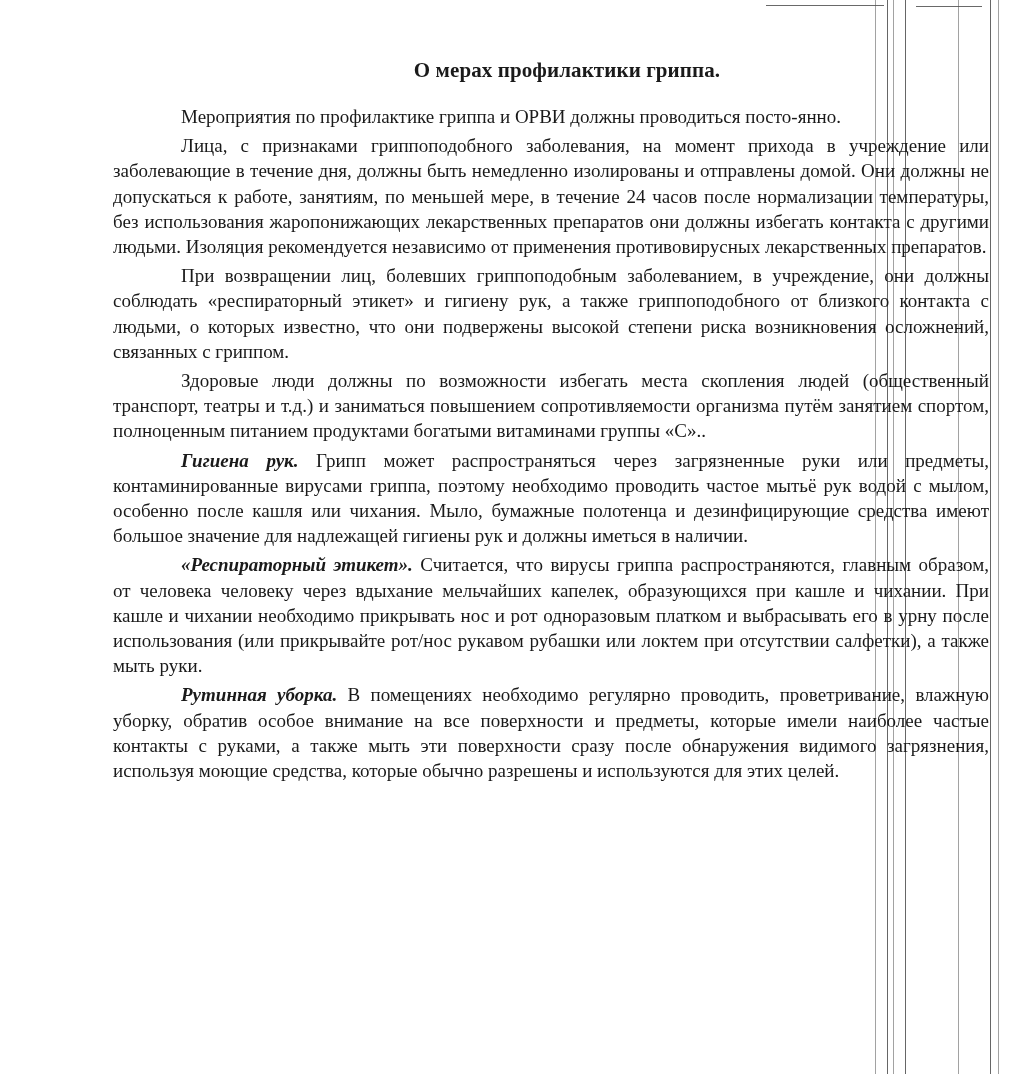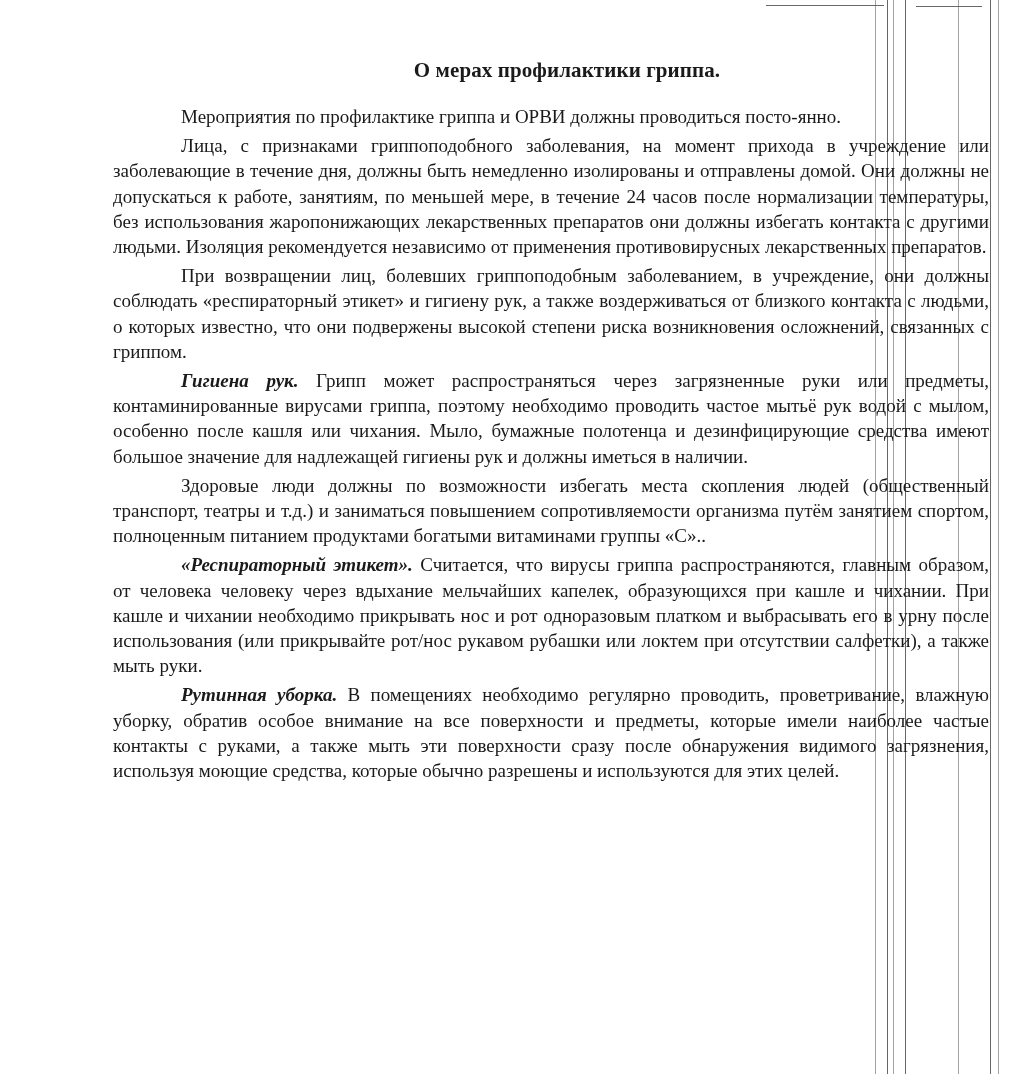--- a/index.html
+++ b/index.html
@@ -36,19 +36,19 @@
   <div class="vline dark" style="left:905px;"></div>
   <div class="vline" style="left:958px;"></div>
   <div class="vline dark" style="left:990px;"></div>
   <div class="vline" style="left:998px;"></div>
 
   <div class="title">О мерах профилактики гриппа.</div>
 
   <div class="body-text">
     <p><span>Мероприятия по профилактике гриппа и ОРВИ должны проводиться посто-янно.</span></p>
     <p><span>Лица, с признаками гриппоподобного заболевания, на момент прихода в учреждение или заболевающие в течение дня, должны быть немедленно изолированы и отправлены домой. Они должны не допускаться к работе, занятиям, по меньшей мере, в течение 24 часов после нормализации температуры, без использования жаропонижающих лекарственных препаратов они должны избегать контакта с другими людьми. Изоляция рекомендуется независимо от применения противовирусных лекарственных препаратов.</span></p>
-    <p><span>При возвращении лиц, болевших гриппоподобным заболеванием, в учреждение, они должны соблюдать «респираторный этикет» и гигиену рук, а также воздерживаться от близкого контакта с людьми, о которых известно, что они подвержены высокой степени риска возникновения осложнений, связанных с гриппом.</span></p>
+    <p><span>При возвращении лиц, болевших гриппоподобным заболеванием, в учреждение, они должны соблюдать «респираторный этикет» и гигиену рук, а также гриппоподобного от близкого контакта с людьми, о которых известно, что они подвержены высокой степени риска возникновения осложнений, связанных с гриппом.</span></p>
+    <p><span>Здоровые люди должны по возможности избегать места скопления людей (общественный транспорт, театры и т.д.) и заниматься повышением сопротивляемости организма путём занятием спортом, полноценным питанием продуктами богатыми витаминами группы «С»..</span></p>
     <p><span class="lead">Гигиена рук.</span><span> Грипп может распространяться через загрязненные руки или предметы, контаминированные вирусами гриппа, поэтому необходимо проводить частое мытьё рук водой с мылом, особенно после кашля или чихания. Мыло, бумажные полотенца и дезинфицирующие средства имеют большое значение для надлежащей гигиены рук и должны иметься в наличии.</span></p>
-    <p><span>Здоровые люди должны по возможности избегать места скопления людей (общественный транспорт, театры и т.д.) и заниматься повышением сопротивляемости организма путём занятием спортом, полноценным питанием продуктами богатыми витаминами группы «С»..</span></p>
     <p><span class="lead">«Респираторный этикет».</span><span> Считается, что вирусы гриппа распространяются, главным образом, от человека человеку через вдыхание мельчайших капелек, образующихся при кашле и чихании. При кашле и чихании необходимо прикрывать нос и рот одноразовым платком и выбрасывать его в урну после использования (или прикрывайте рот/нос рукавом рубашки или локтем при отсутствии салфетки), а также мыть руки.</span></p>
     <p><span class="lead">Рутинная уборка.</span><span> В помещениях необходимо регулярно проводить, проветривание, влажную уборку, обратив особое внимание на все поверхности и предметы, которые имели наиболее частые контакты с руками, а также мыть эти поверхности сразу после обнаружения видимого загрязнения, используя моющие средства, которые обычно разрешены и используются для этих целей.</span></p>
   </div>
 </div>
 
 </body></html>

